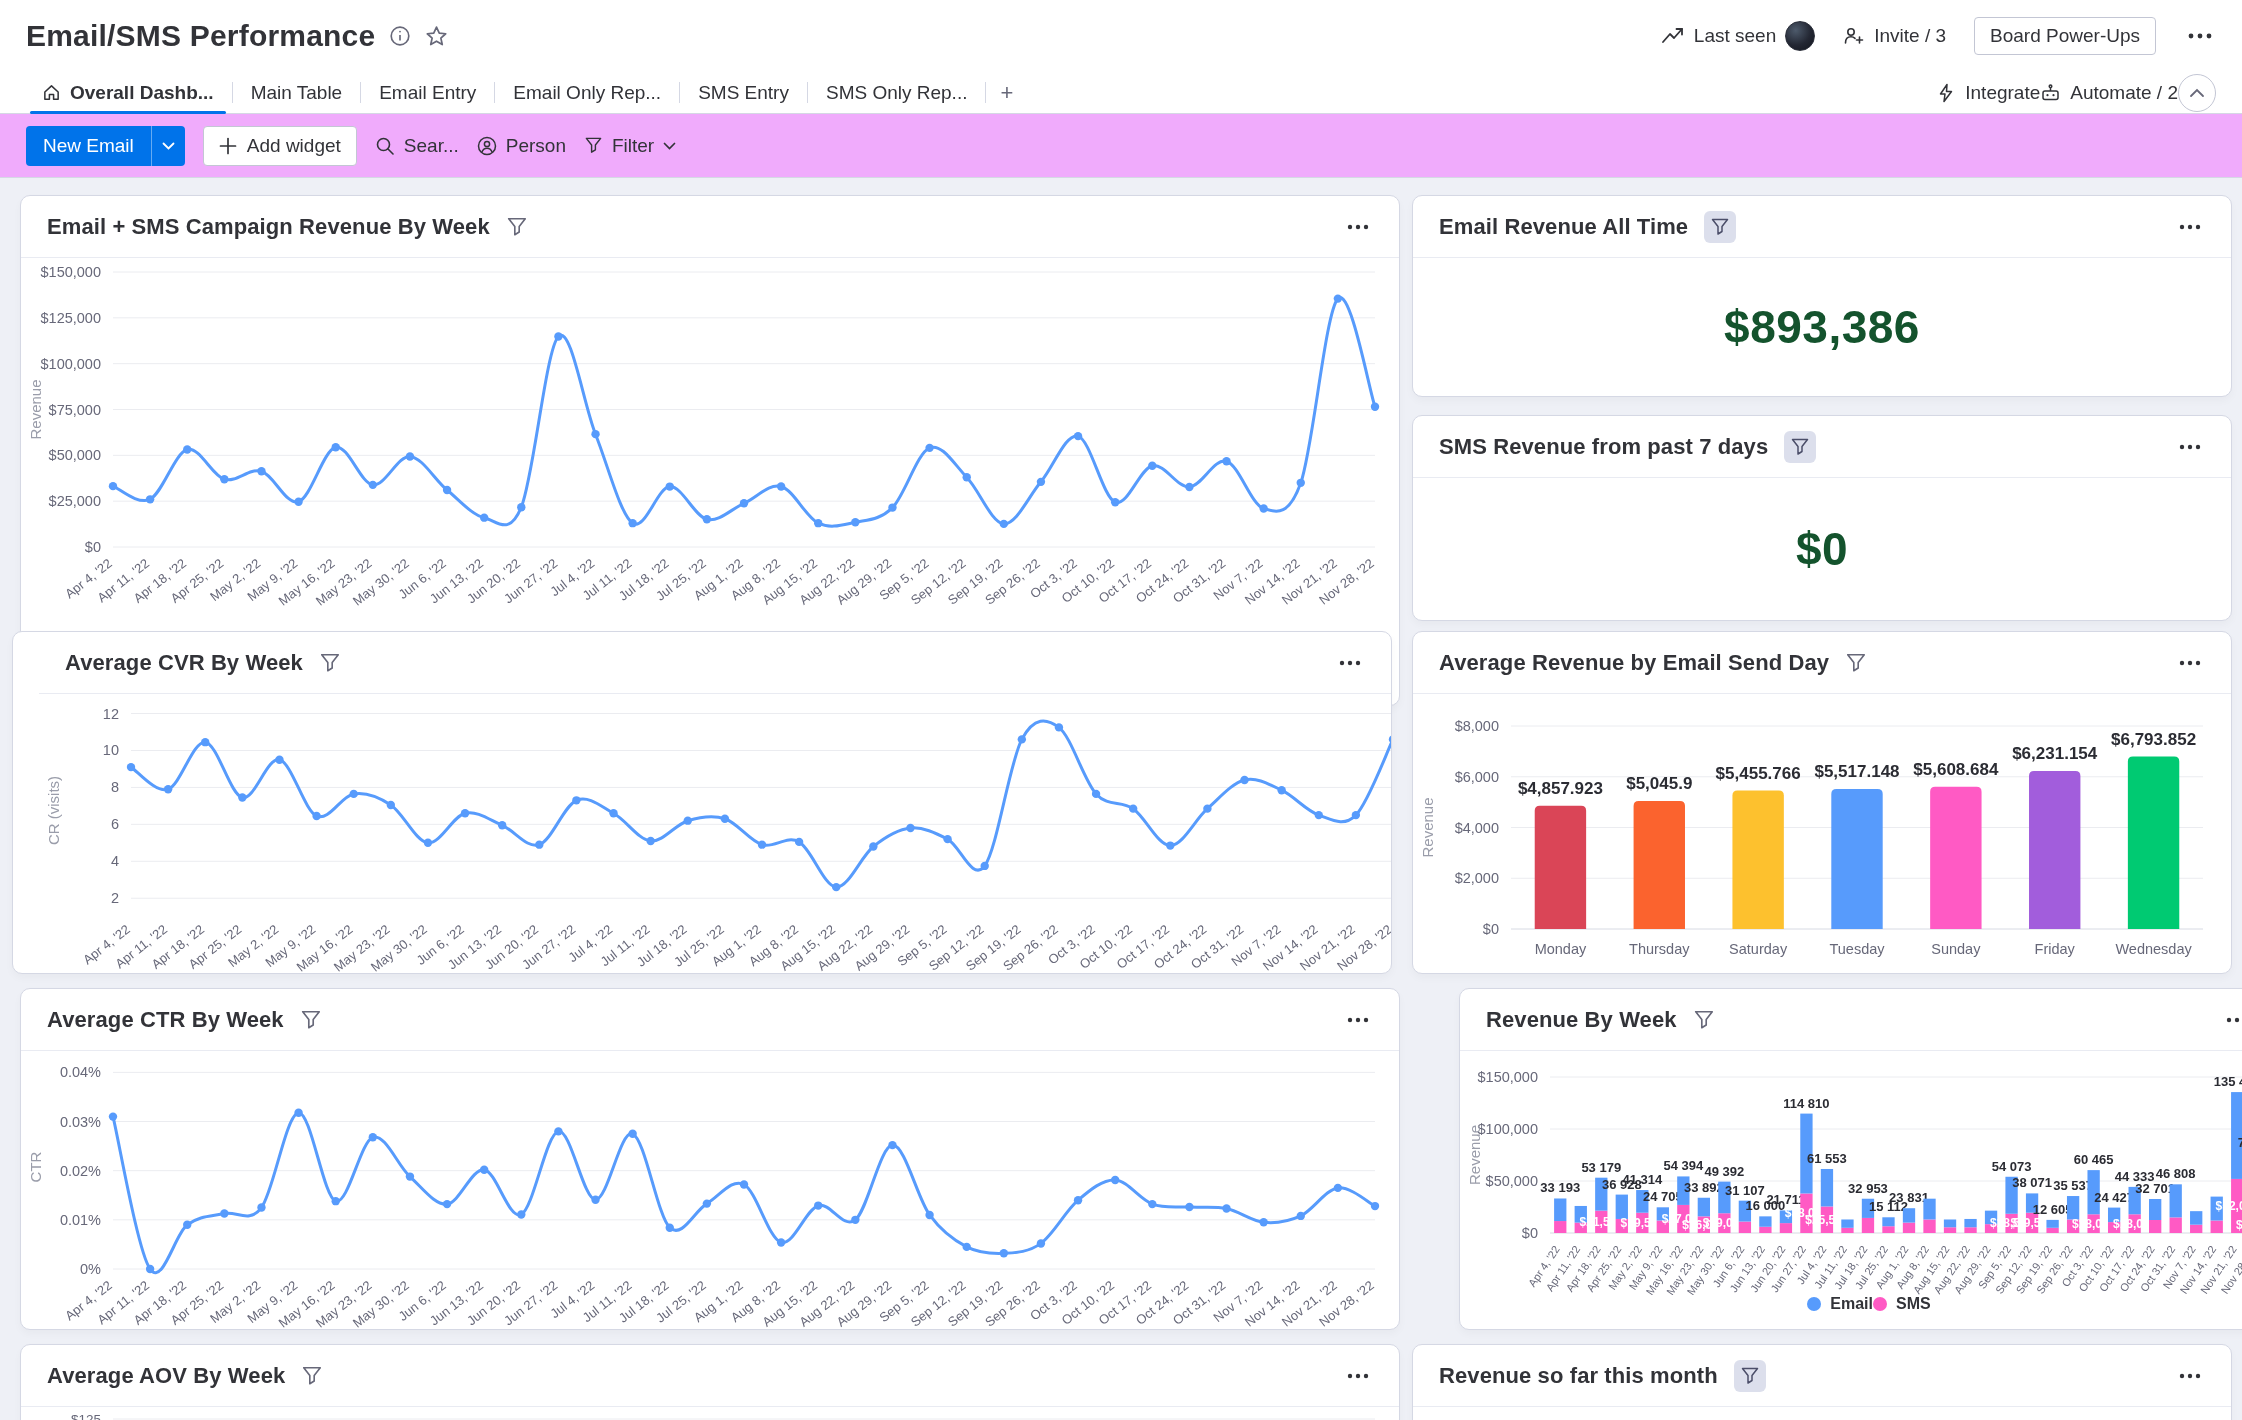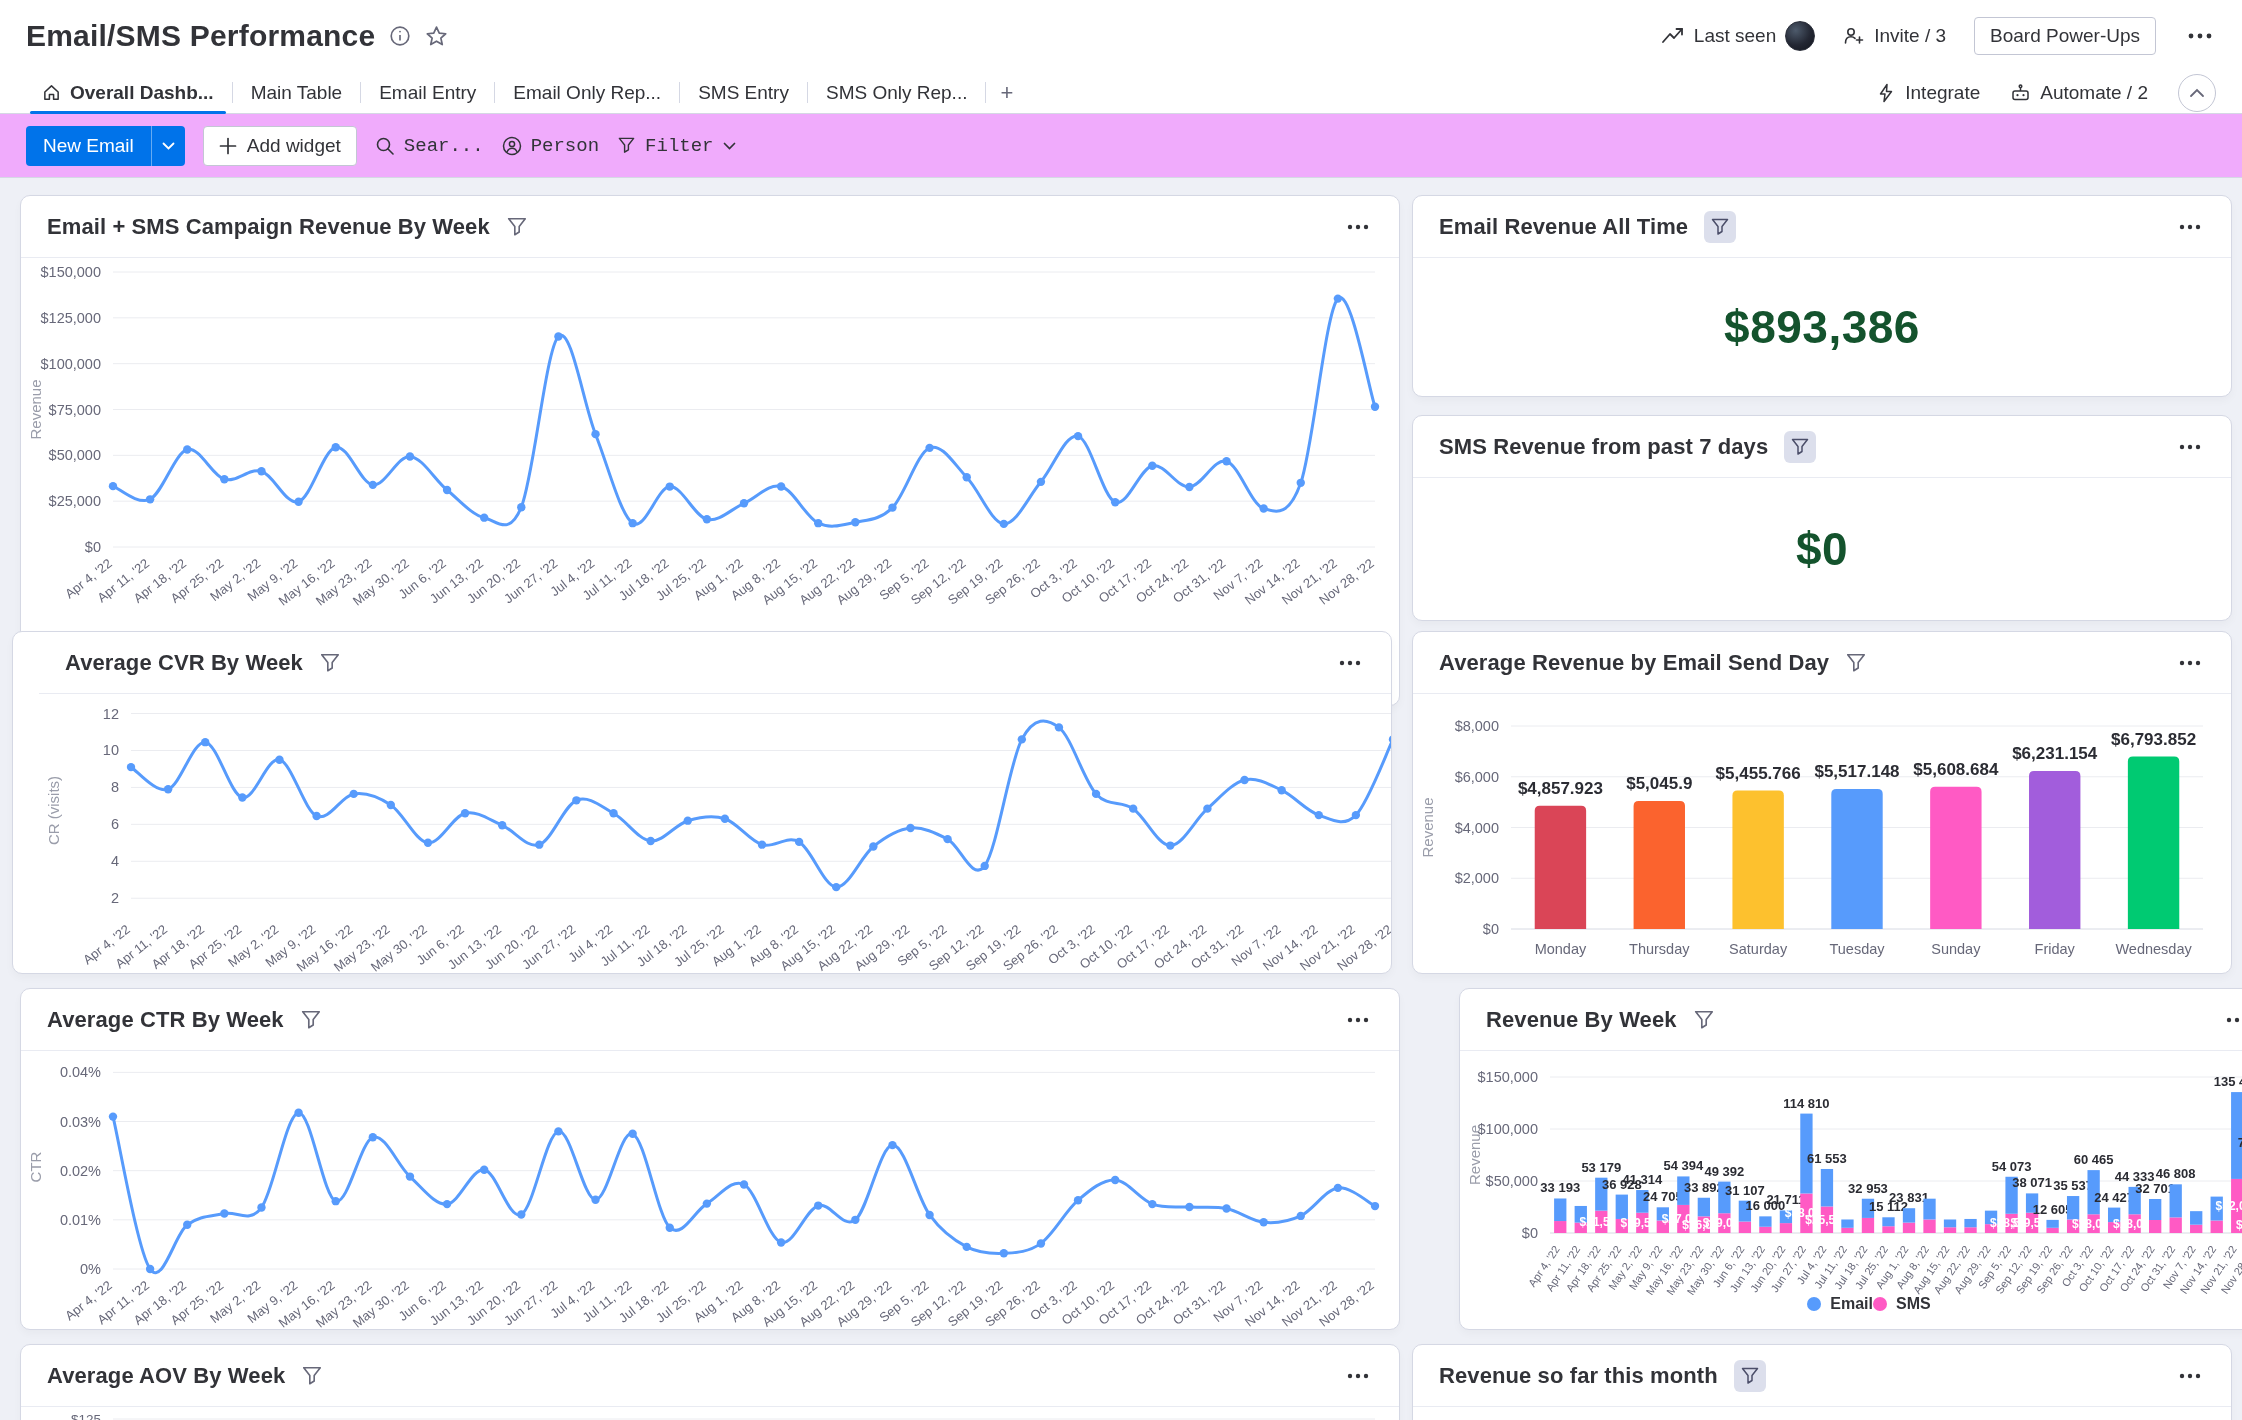--- a/index.html
+++ b/index.html
@@ -25,36 +25,36 @@
   .tab-bar { position:absolute; left:0; top:72px; width:100%; height:42px;
     display:flex; align-items:stretch; padding:0 26px; border-bottom:1px solid #d5d8e4; background:#fff; }
   .tabs { display:flex; align-items:stretch; }
   .tab { position:relative; display:flex; align-items:center; gap:9px; padding:0 16px;
     font-size:19px; color:#323338; cursor:pointer; white-space:nowrap; }
   .tab.active { font-weight:700; }
   .tab.active::after { content:""; position:absolute; left:4px; right:4px; bottom:-1px;
     height:3px; background:#0073ea; border-radius:2px; }
   .tab-sep { width:1px; background:#d5d8e4; margin:10px 2px; }
   .tab.plus { font-size:22px; color:#676879; padding:0 12px; }
-  .tabbar-right { margin-left:auto; display:flex; align-items:center; gap:30px; font-size:19px; }
+  .tabbar-right { margin-left:auto; display:flex; align-items:center; font-size:19px; }
   .round-btn { width:38px; height:38px; border-radius:50%; border:1px solid #c3c6d4;
     background:#fff; display:flex; align-items:center; justify-content:center; cursor:pointer; }
 
   
   .toolbar { position:absolute; left:0; top:114px; width:100%; height:64px;
     display:flex; align-items:center; gap:18px; padding:0 26px;
     border-bottom:1px solid #d5d8e4; background:#f0abfc; }
   .new-item-btn { display:flex; align-items:stretch; height:40px; border-radius:4px;
     overflow:hidden; background:#0073ea; color:#fff; cursor:pointer; }
   .new-item-main { display:flex; align-items:center; padding:0 17px; font-size:19px; }
   .new-item-arrow { display:flex; align-items:center; padding:0 10px;
     border-left:1px solid rgba(255,255,255,.4); }
   .add-widget-btn { display:flex; align-items:center; gap:10px; height:40px; padding:0 15px;
     border:1px solid #c3c6d4; border-radius:4px; background:#fff; font-size:19px; cursor:pointer; }
-  .tool-item { display:flex; align-items:center; gap:9px; font-size:19px; cursor:pointer;font-family:Liberation Mono, monospace; }
+  .tool-item { display:flex; align-items:center; gap:9px; font-size:19px; cursor:pointer; }
 
   
   .dash-bg { position:absolute; left:0; top:178px; width:100%; height:1242px; background:#eef0f6; }
   .card { position:absolute; background:#fff; border:1px solid #d5d8e4; border-radius:10px;
     box-shadow:0 4px 8px rgba(0,0,0,.03); display:flex; flex-direction:column; overflow:hidden; }
   .card-head { height:62px; flex:0 0 62px; display:flex; align-items:center; padding:0 26px;
     border-bottom:1px solid #e9ebf2; }
   .card-title { font-size:22px; font-weight:700; letter-spacing:.1px; white-space:nowrap; }
   .funnel { margin-left:16px; display:inline-flex; color:#676879; cursor:pointer; }
   .funnel.chip { background:#dcdfec; border-radius:6px; padding:6px; color:#4b4e69; }

